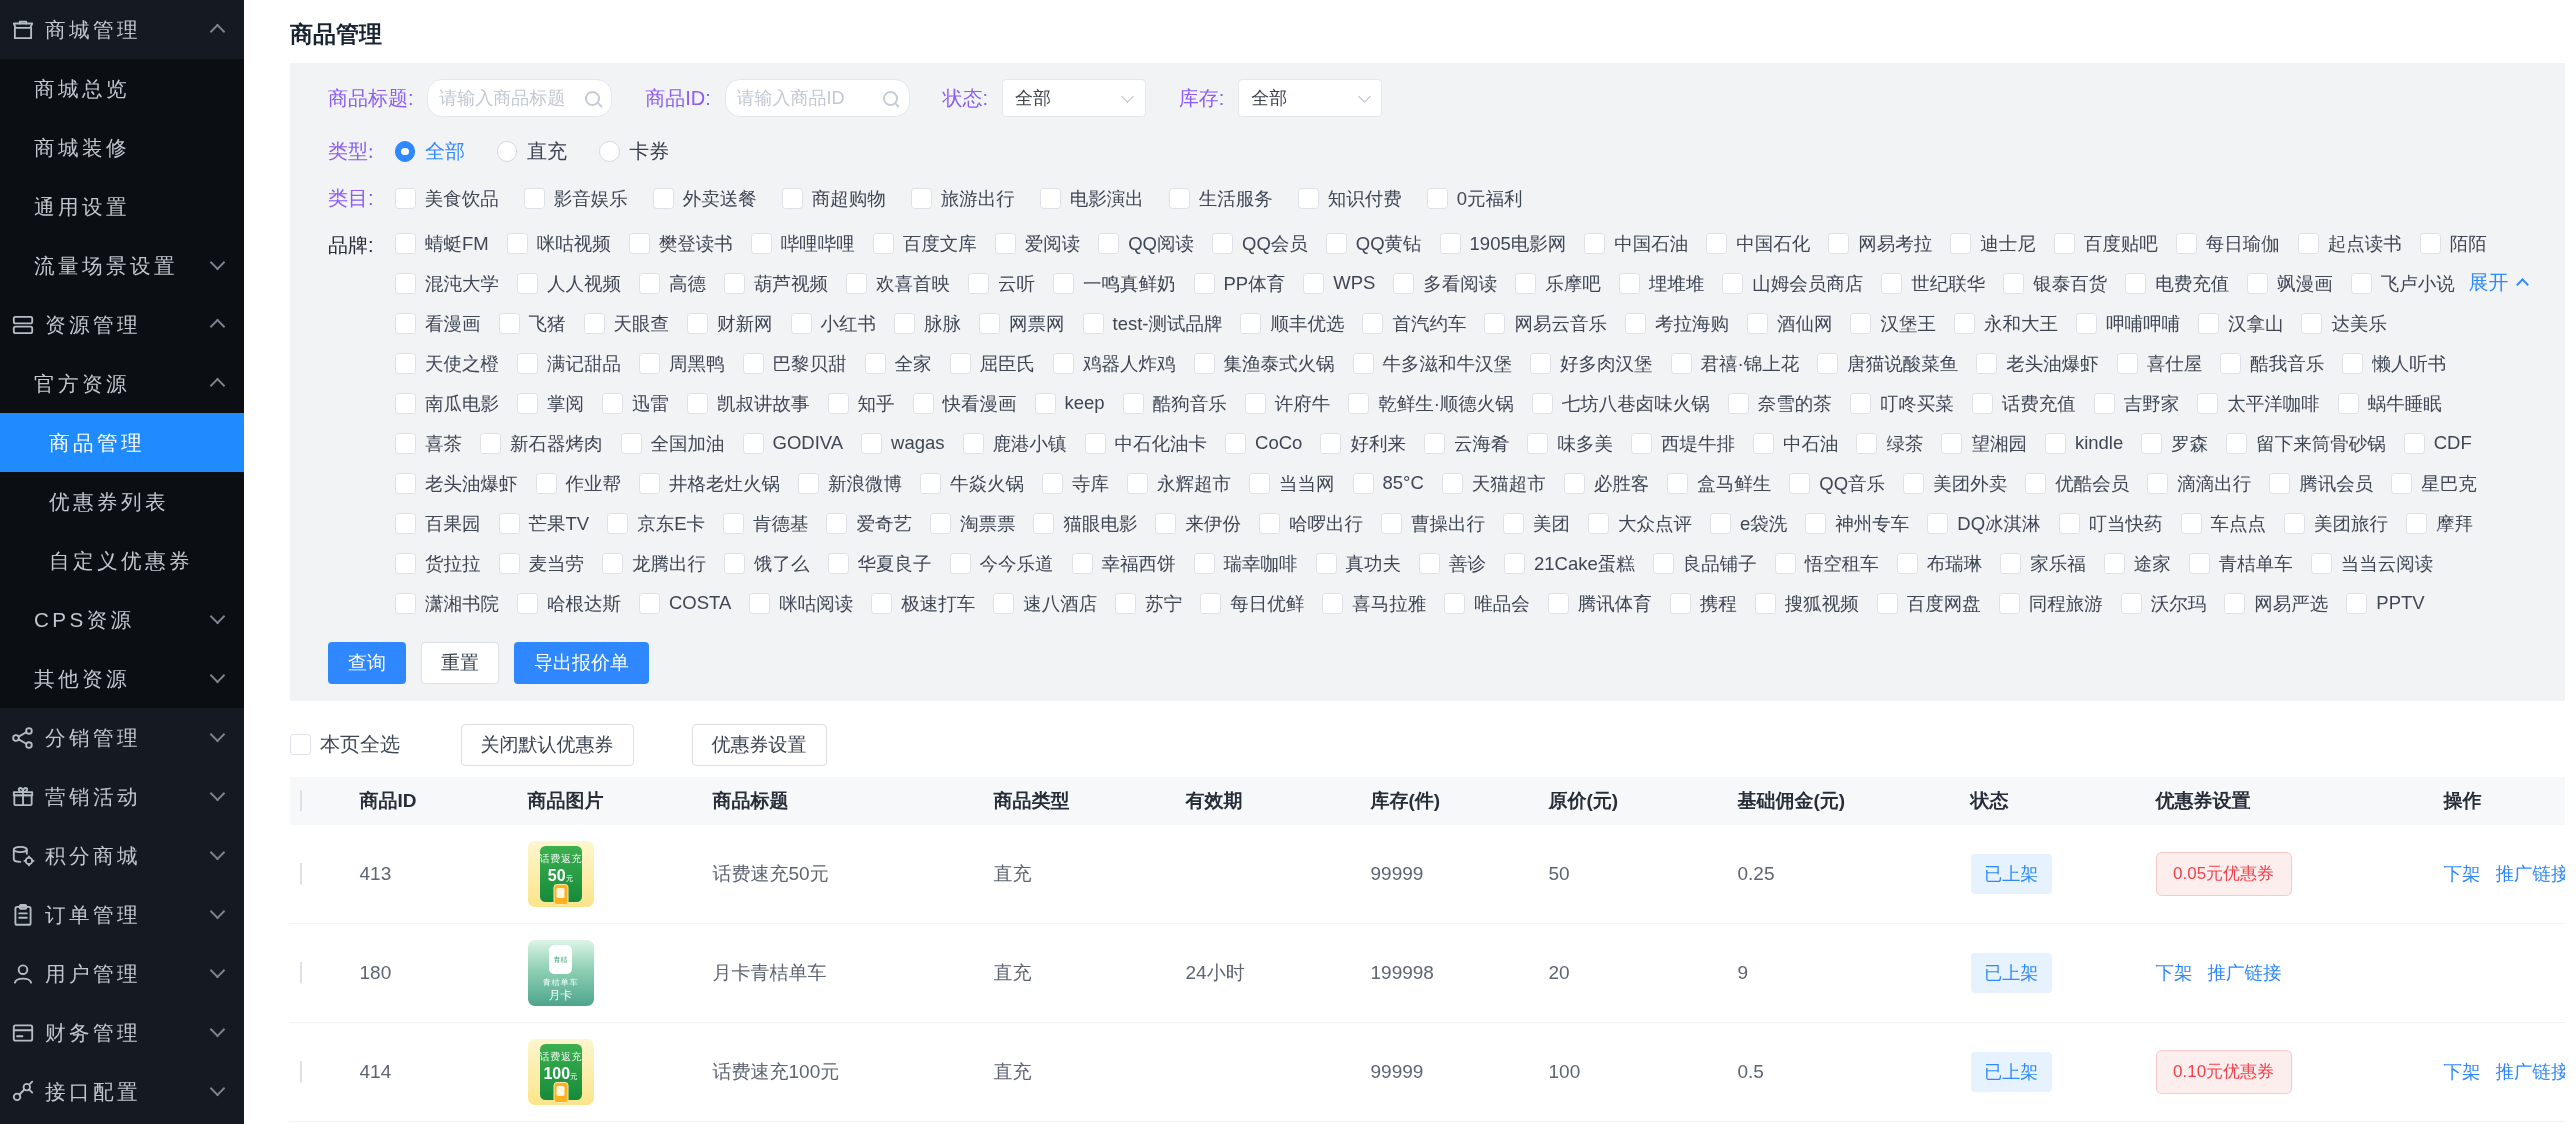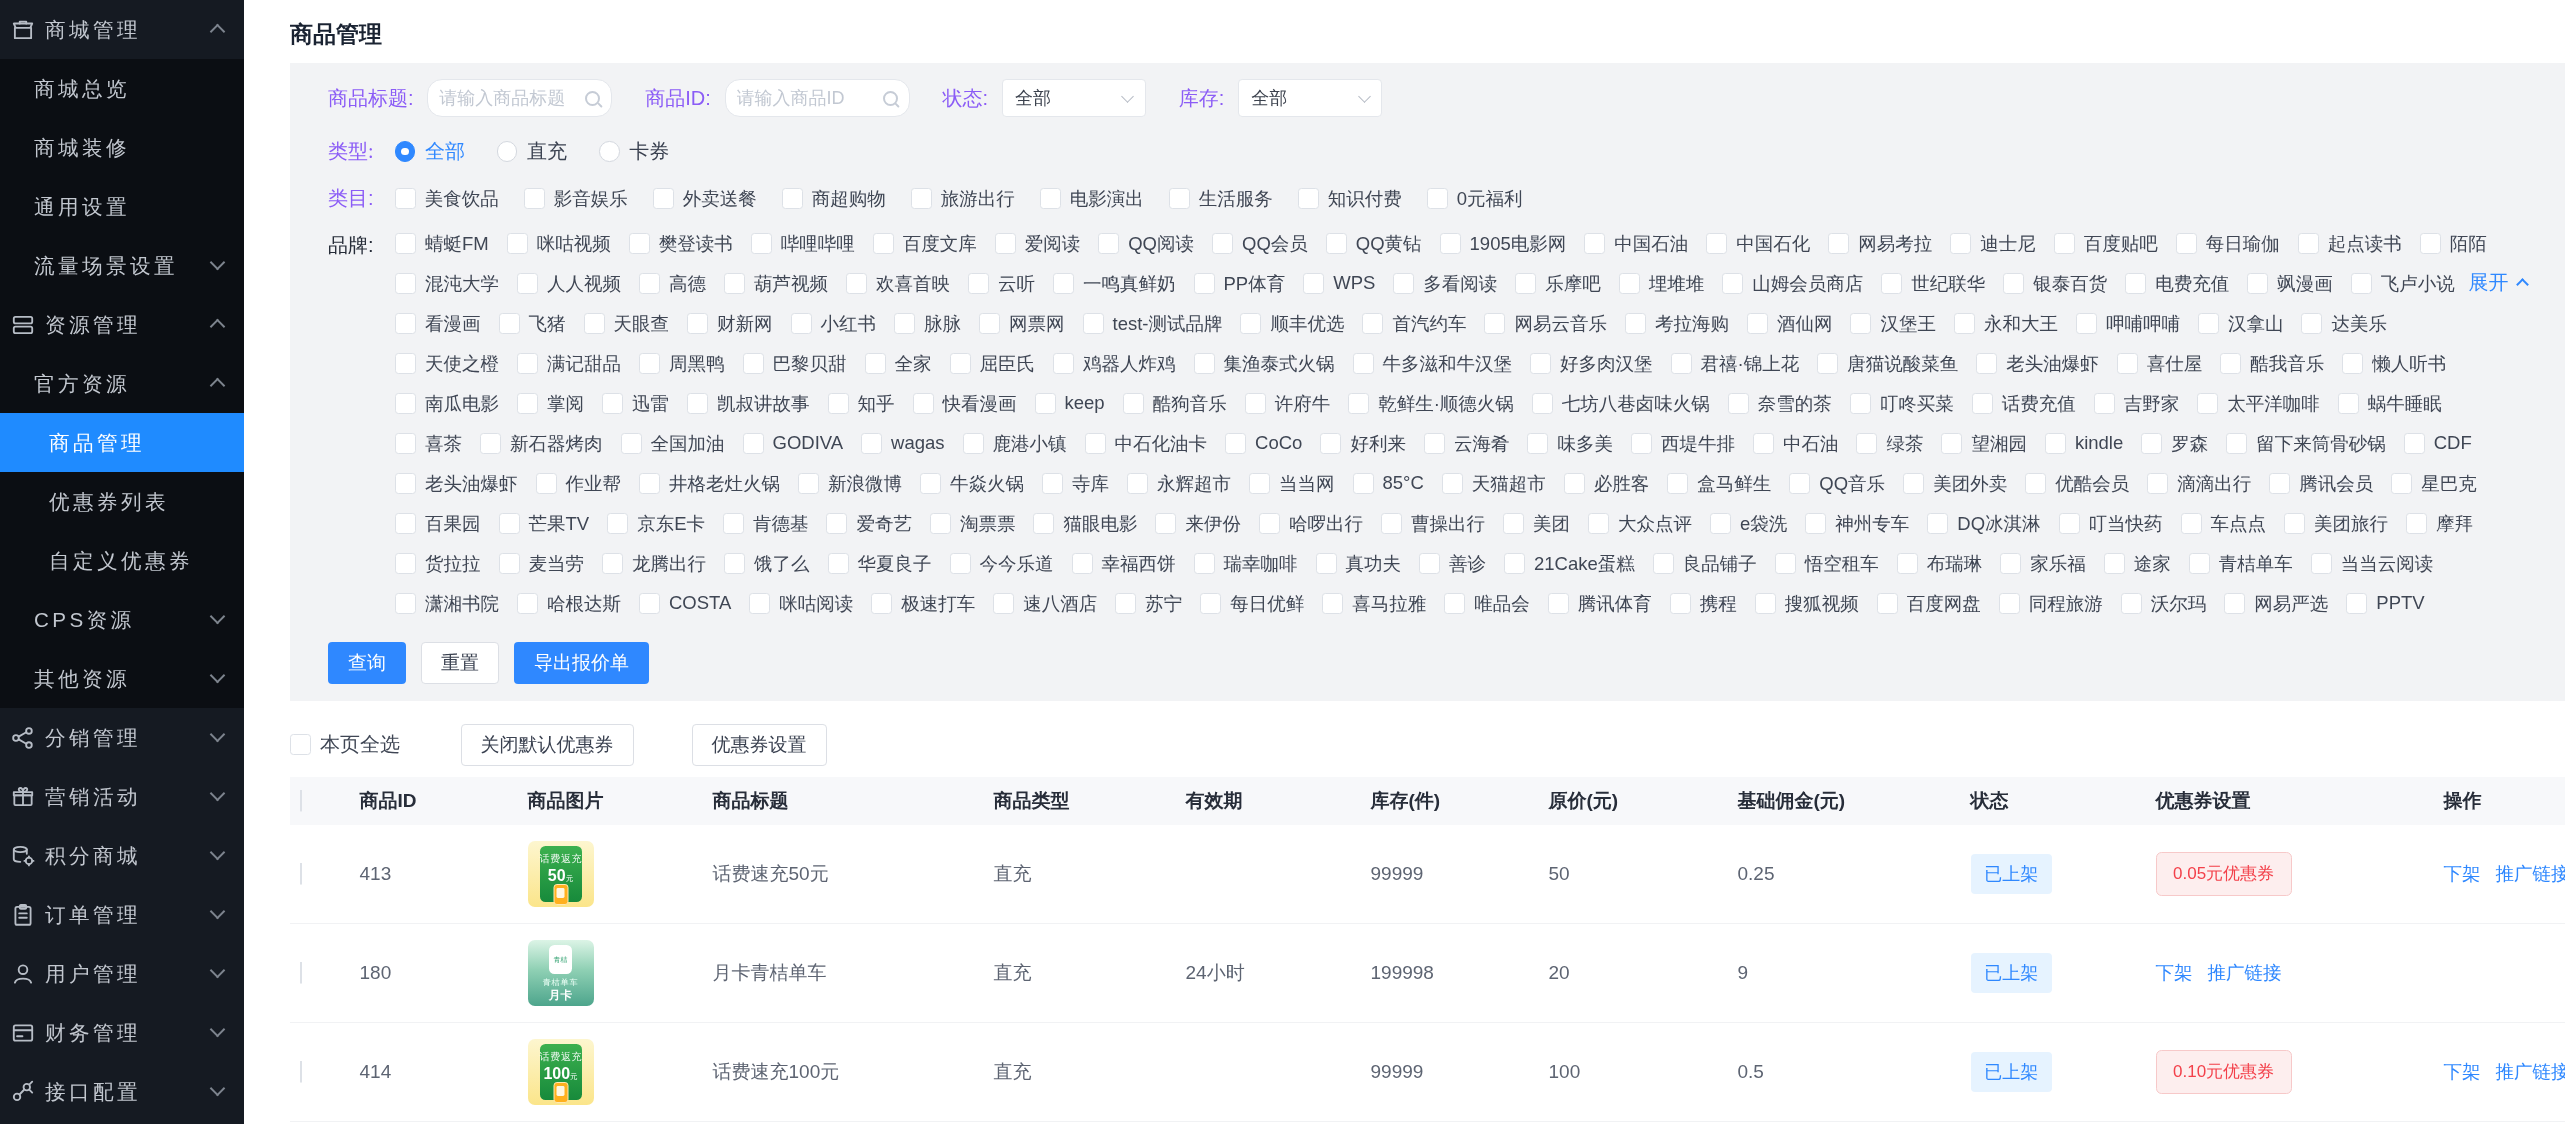--- a/index.html
+++ b/index.html
@@ -94,21 +94,21 @@
   .pcard .pamt { font-size:16px; font-weight:700; line-height:1.2; }
   .pcard .punit { font-size:7.5px; font-weight:400; }
   .phone-ico { position:absolute; left:50%; bottom:-2.7px; transform:translateX(-50%);
     width:15px; height:20.6px; background:#ffb01e; border:1.4px solid #ffe9b0; border-radius:3.4px; }
   .phone-ico::after { content:""; position:absolute; left:2.7px; top:2.7px; right:2.7px; bottom:5.5px; background:#fff7e2; border-radius:1.4px; }
   .pimg.bike { background:linear-gradient(180deg,#dcf4e6 0%,#8fd0b4 45%,#4da58c 100%);
     display:flex; flex-direction:column; align-items:center; }
   .bphone { width:23px; height:29px; background:#fff; border-radius:5.5px; margin-top:5.5px;
     display:flex; align-items:center; justify-content:center; font-size:6.9px; color:#2ea06e; }
   .bline1 { font-size:8.2px; color:#ecfff6; margin-top:2.7px; letter-spacing:0.7px; }
-  .bline2 { font-size:11.7px; font-weight:700; color:#fff; }
+  .bline2 { font-size:11.7px; font-weight:400; color:#fff; }
 
   .status-badge { display:inline-block; background:#e6f3ff; color:#2f88ff; font-size:18px;
     padding:8.2px 13.7px; border-radius:4.1px; }
   .coupon-badge { display:inline-block; background:#fdeeee; border:1.4px solid #f7c9c9; color:#f3404a;
     font-size:17px; padding:9.6px 16.5px; border-radius:5.5px; }
   .tlink { color:#2f88ff; margin-right:15px; font-size:18.5px; cursor:pointer; text-decoration:none; }
   .tlink:last-child { margin-right:0; }
 </style>
 </head>
 <body>

